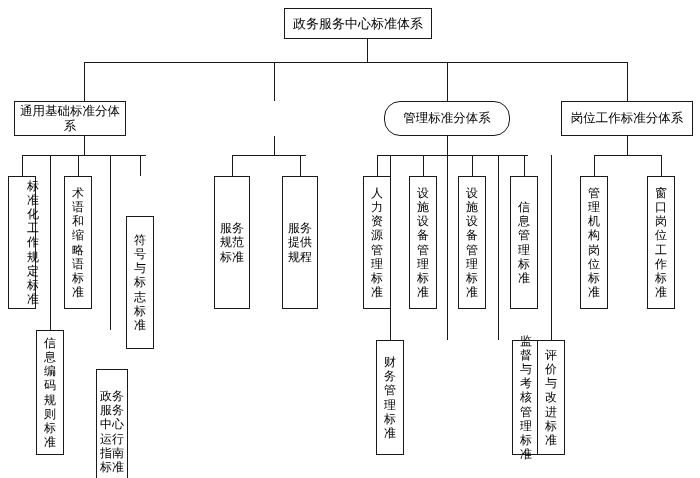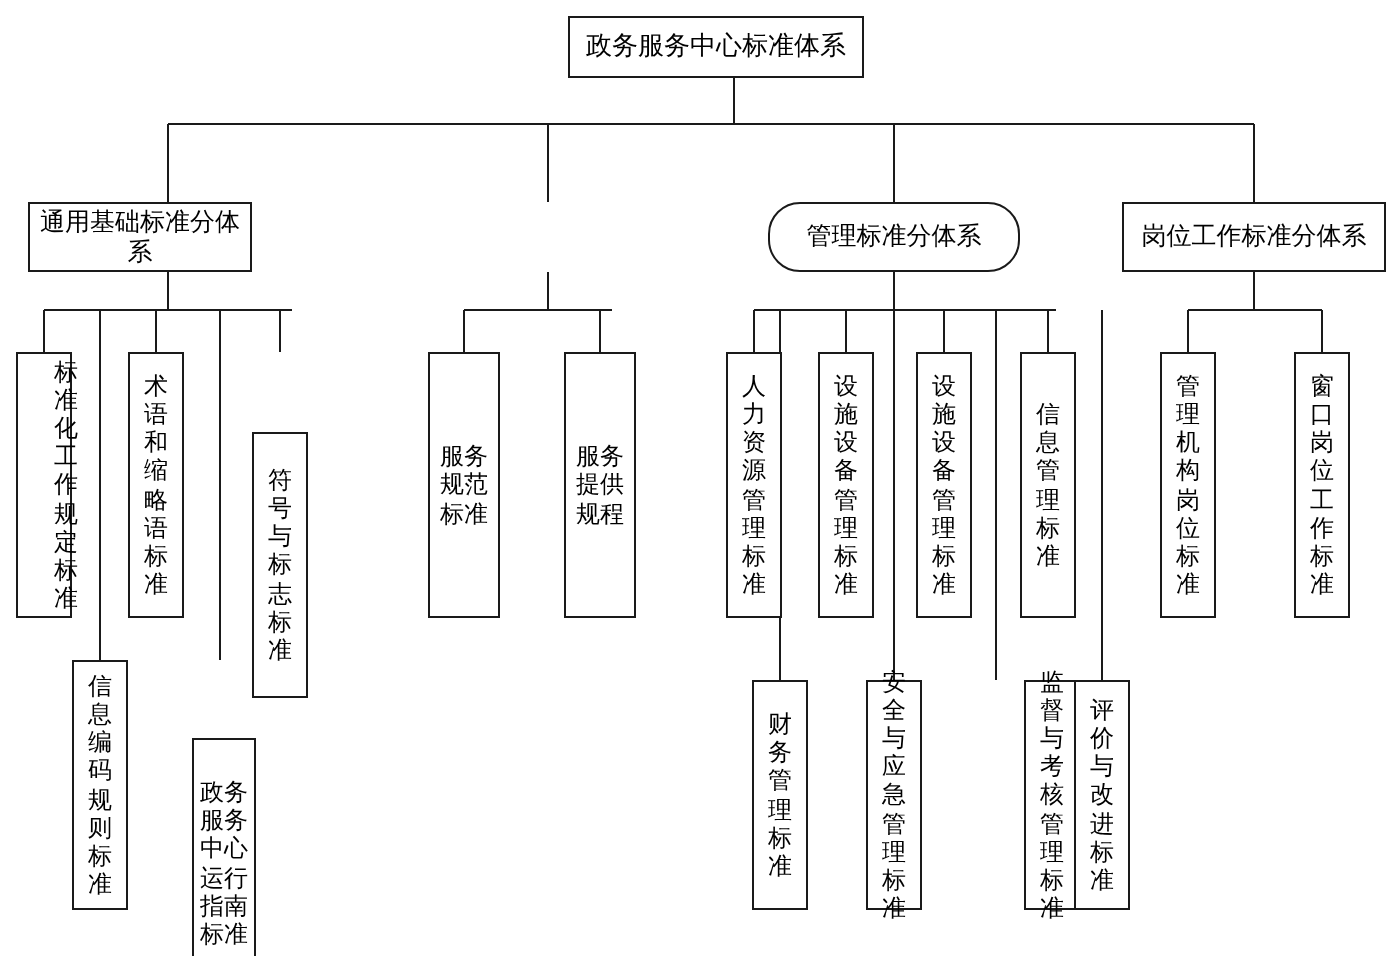--- a/index.html
+++ b/index.html
@@ -165,23 +165,20 @@
   </div>
 
   <div class="node v leaf" style="left:510px; top:176px; width:28px; height:133px;">
     <span>信息管理标准</span>
   </div>
 
   <div class="node v leaf" style="left:376px; top:340px; width:28px; height:115px;">
     <span>财务管理标准</span>
   </div>
 
-  <div class="node v leaf" style="left:433px; top:340px; width:28px; height:115px;">
-    <span>安全与应急管理标准</span>
-  </div>
 
   <div class="node v leaf" style="left:512px; top:340px; width:28px; height:115px;">
     <span>监督与考核管理标准</span>
   </div>
 
   <div class="node v leaf" style="left:537px; top:340px; width:28px; height:115px;">
     <span>评价与改进标准</span>
   </div>
 
   <div class="node v leaf" style="left:580px; top:176px; width:28px; height:133px;">

